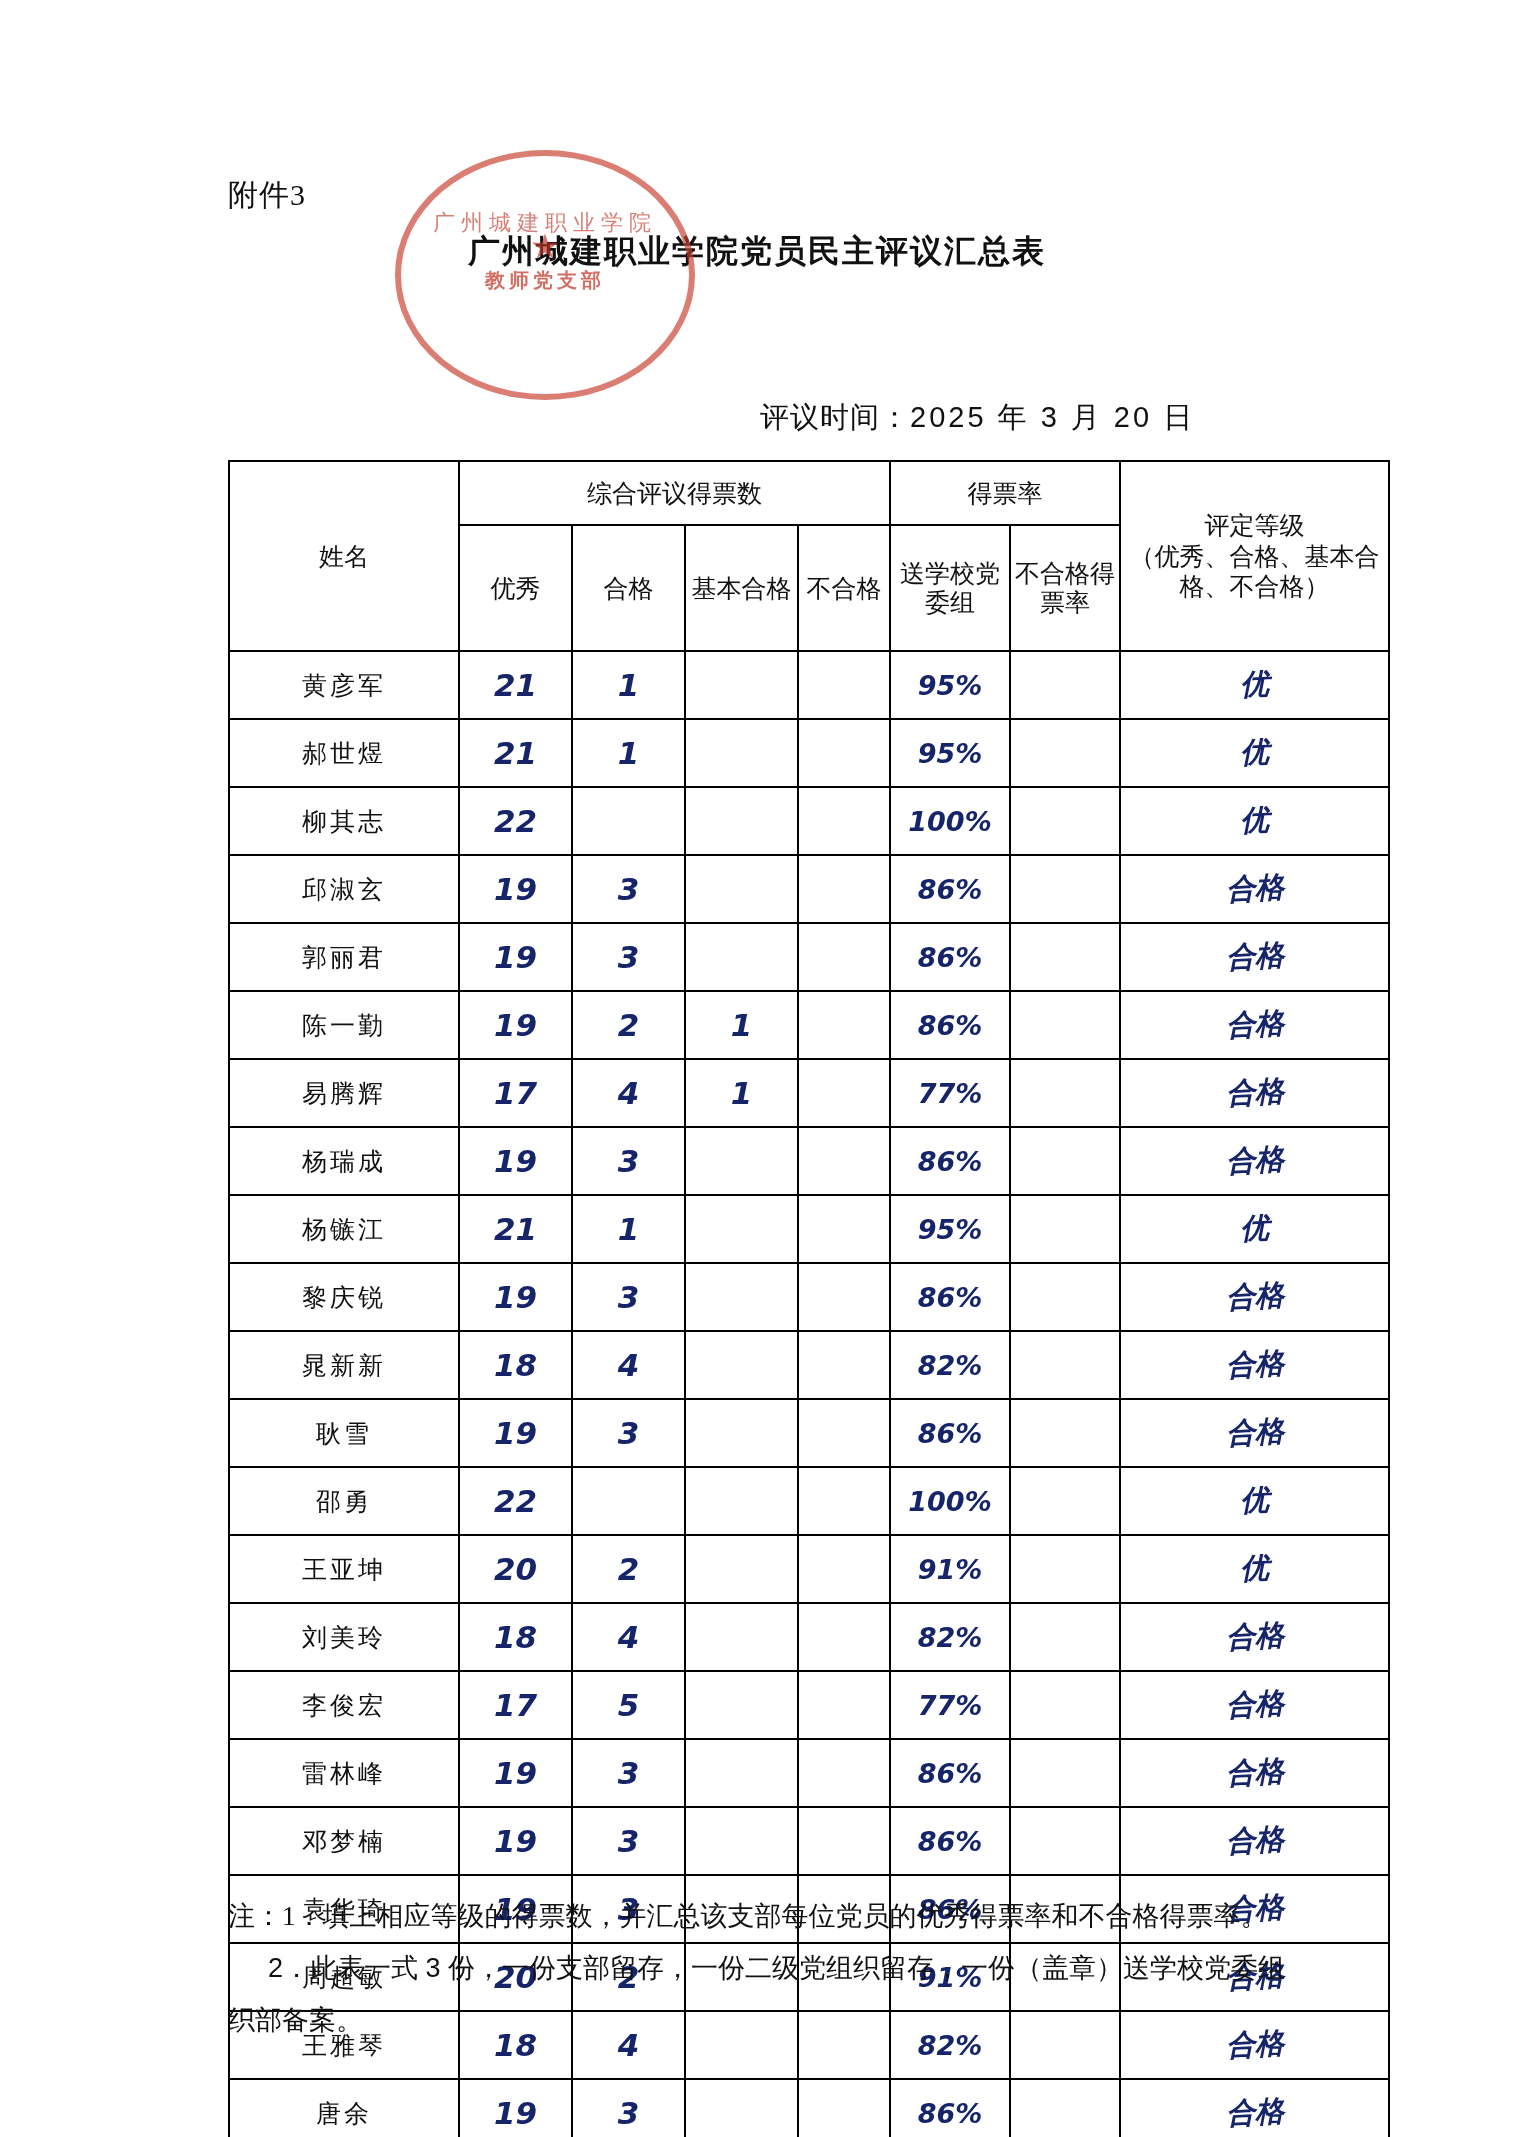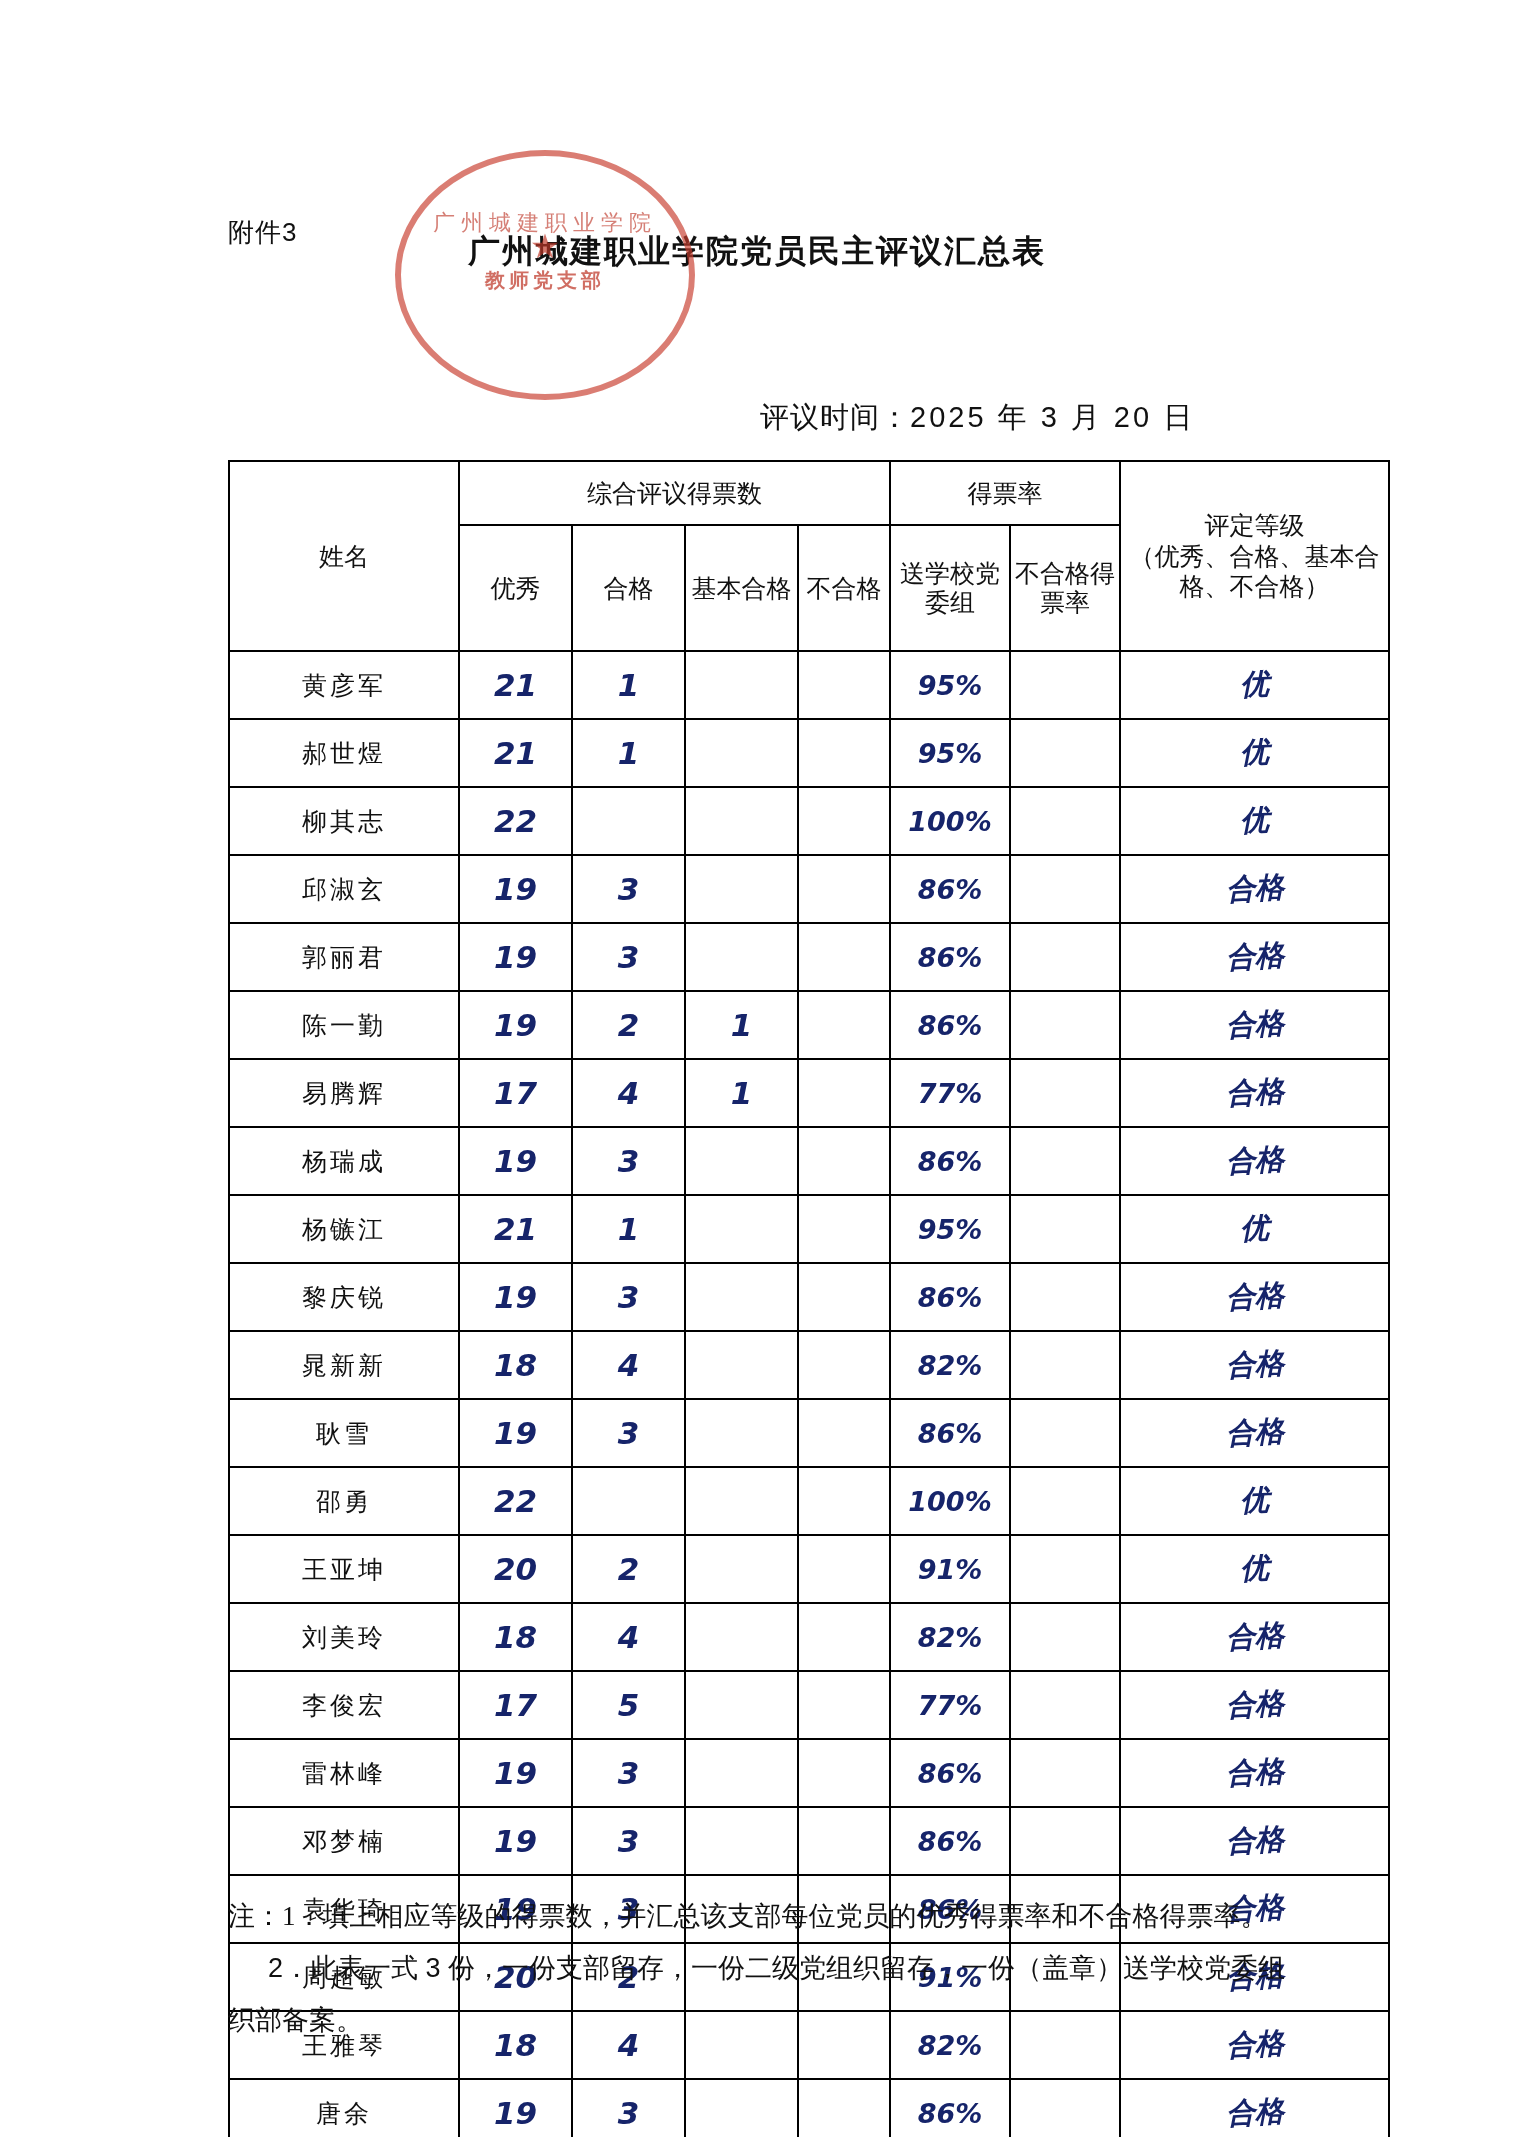--- a/index.html
+++ b/index.html
@@ -18,24 +18,23 @@
   .page {
     position: absolute;
     left: 0; top: 0;
     width: 1514px;
     height: 2137px;
   }
   .attach-label {
     position: absolute;
     left: 228px;
     top: 175px;
-    font-size: 26px;
-    font-family: Liberation Sans, sans-serif;
+    font-size: 30px;
+    font-family: Liberation Serif, serif;
     letter-spacing: 1px;
-    margin-top: 40px;
   }
   .doc-title {
     position: absolute;
     left: 0;
     top: 230px;
     width: 1514px;
     text-align: center;
     font-size: 32px;
     font-weight: bold;
     font-family: "Liberation Sans", sans-serif;

